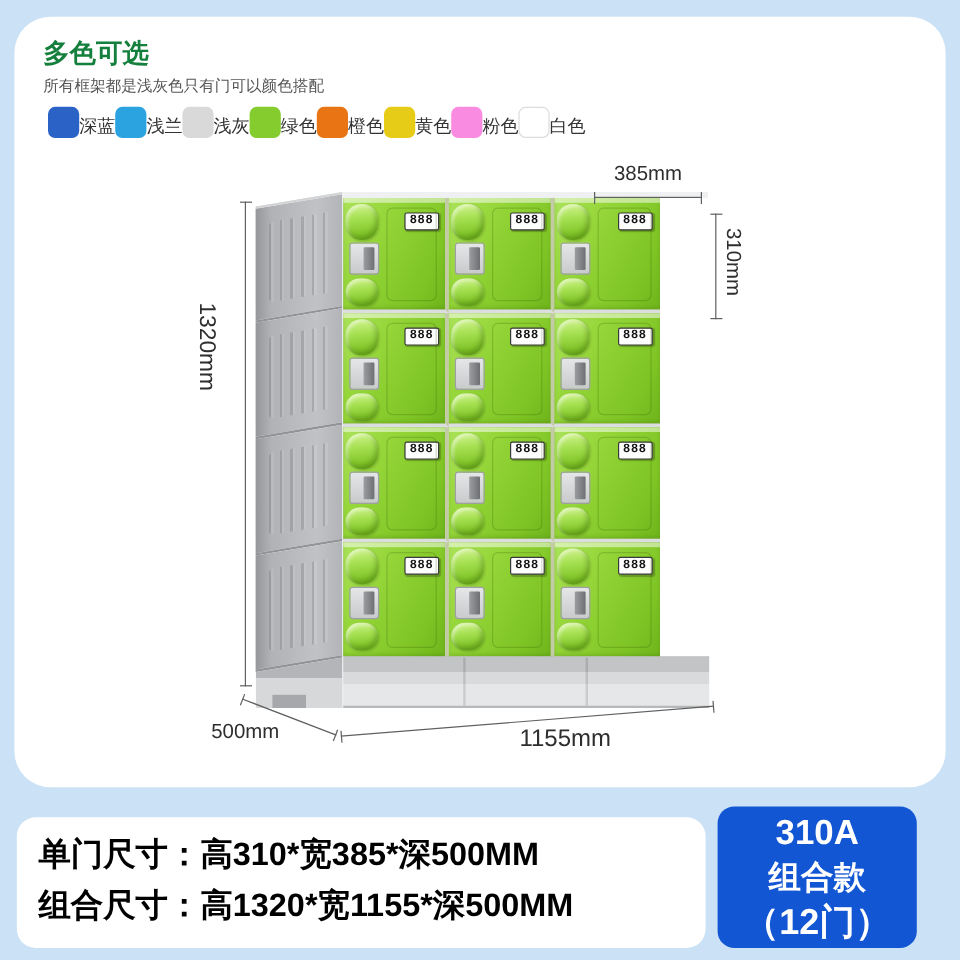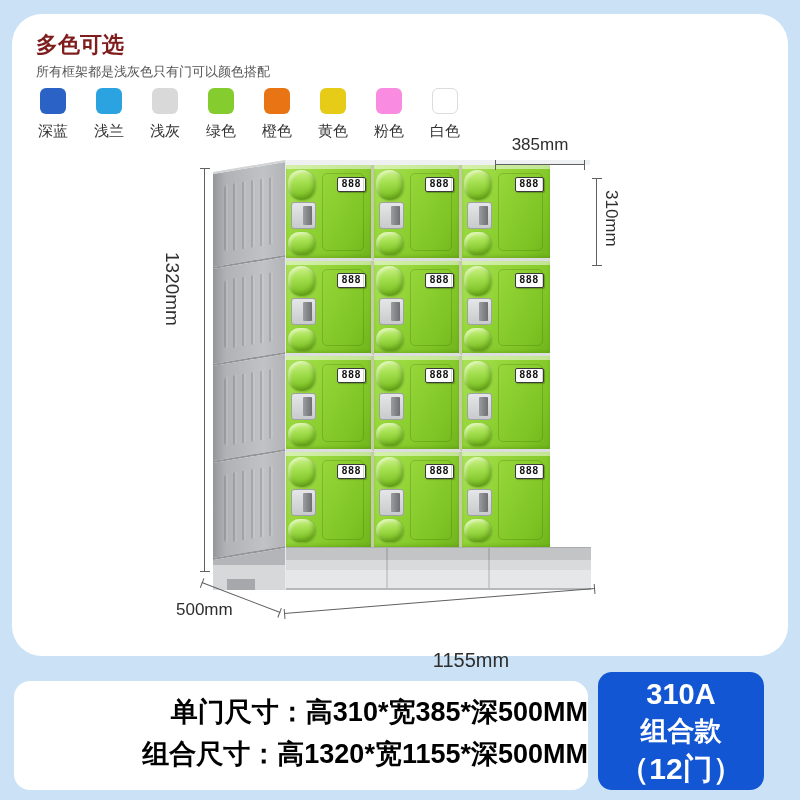--- a/index.html
+++ b/index.html
@@ -12,24 +12,24 @@
   }
   .abs { position: absolute; }
 
   
   #card {
     left: 12px; top: 14px; width: 776px; height: 642px;
     background: #ffffff; border-radius: 30px;
   }
 
   
-  #color-title { left: 36px; top: 30px; font-size: 22px; font-weight: bold; color: #7f1d1d; }
+  #color-title { left: 36px; top: 30px; font-size: 22px; font-weight: bold; color: #15803d; }
   #color-subtitle { left: 36px; top: 63px; font-size: 13px; color: #555; }
   #swatch-row { left: 40px; top: 88px; display: flex; gap: 30px; }
-  .sw-item { width: 26px; display: flex; flex-direction: column; align-items: center; }
+  .sw-item { width: 26px; display: flex; flex-direction: row; align-items: center; }
   .sw { width: 26px; height: 26px; border-radius: 6px; flex: none; }
   .sw-label { margin-top: 8px; font-size: 15px; color: #333; white-space: nowrap; }
 
   
   #side-panel {
     left: 213px; top: 172px; width: 72px; height: 388px;
     transform: skewY(-9.5deg); transform-origin: 0 0;
     box-shadow: inset 3px 0 5px rgba(0,0,0,0.12);
   }
   .side-module {
@@ -127,26 +127,26 @@
 
   #dim-1320-line { left: 204px; top: 168px; height: 404px; }
   #dim-1320-text { left: 161px; top: 252px; font-size: 19px; }
   #dim-310-line  { left: 596px; top: 178px; height: 88px; }
   #dim-310-text  { left: 601px; top: 190px; font-size: 17px; }
   #dim-385-line  { left: 495px; top: 164px; width: 90px; }
   #dim-385-text  { left: 495px; top: 135px; width: 90px; text-align: center; font-size: 17px; }
   #dim-500-group { left: 202px; top: 582px; width: 84px; transform: rotate(21deg); transform-origin: 0 0; }
   #dim-500-text  { left: 176px; top: 600px; font-size: 17px; }
   #dim-1155-group { left: 284px; top: 613px; width: 312px; transform: rotate(-4.6deg); transform-origin: 0 0; }
-  #dim-1155-text { left: 426px; top: 605px; width: 90px; text-align: center; font-size: 20px; margin-top: 44px; }
+  #dim-1155-text { left: 426px; top: 605px; width: 90px; text-align: center; font-size: 20px; }
 
   
   #spec-pill {
     left: 14px; top: 681px; width: 574px; height: 109px;
-    background: #ffffff; border-radius: 16px; padding: 10px 0 0 18px; text-align: right;
+    background: #ffffff; border-radius: 16px; padding: 10px 0 0 18px;
   }
   .spec-line { font-size: 27px; font-weight: bold; color: #000; line-height: 42px; white-space: nowrap; }
   #badge {
     left: 598px; top: 672px; width: 166px; height: 118px;
     border-radius: 14px; color: #ffffff; font-weight: bold;
     display: flex; flex-direction: column; align-items: center; justify-content: center;
     text-align: center; line-height: 37px;
   }
   #badge-model { font-size: 29px; }
   #badge-type  { font-size: 27px; }

